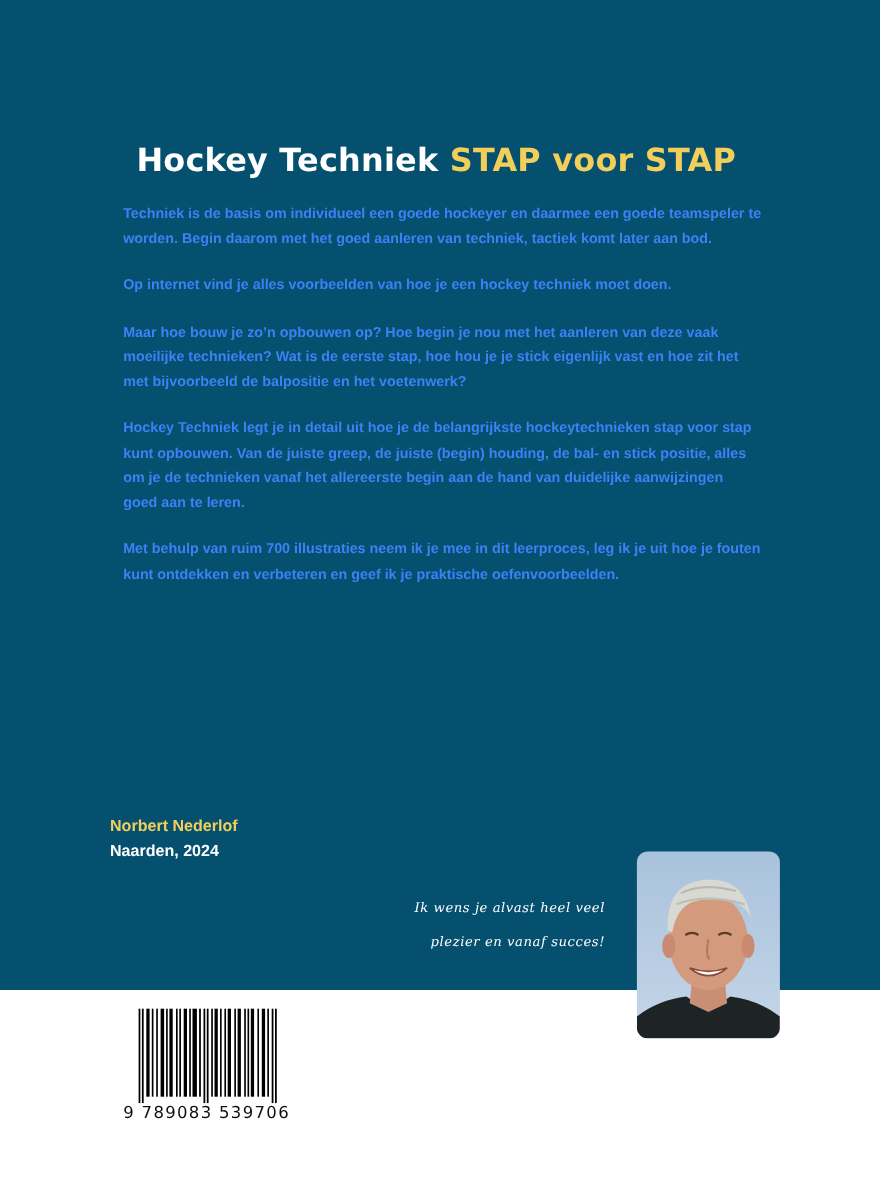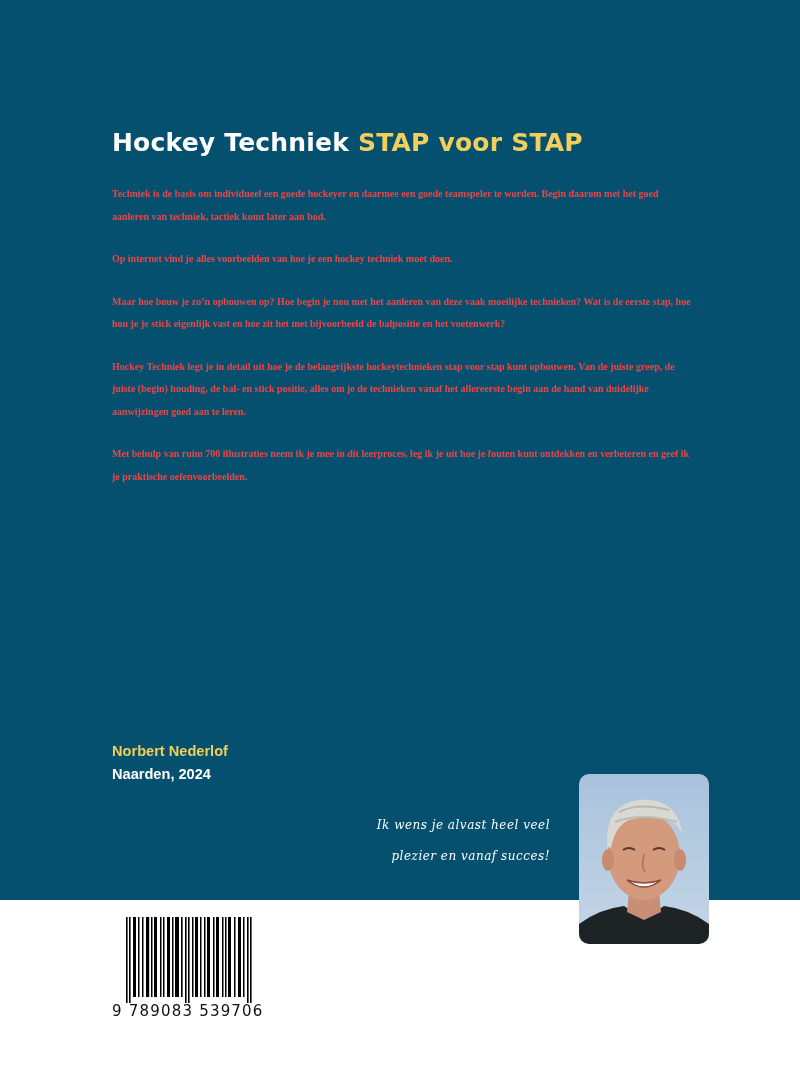--- a/index.html
+++ b/index.html
@@ -6,33 +6,33 @@
   body {
     width: 800px; height: 1081px; position: relative; overflow: hidden;
     background: #ffffff;
     font-family: "DejaVu Sans", sans-serif;
   }
   .cover-top {
     position: absolute; left: 0; top: 0; width: 800px; height: 900px;
     background: #06506f;
   }
   .title {
-    position: absolute; left: 112px; top: 128px;
+    position: absolute; left: 124px; top: 128px;
     font-family: "DejaVu Sans", sans-serif; font-weight: bold;
-    font-size: 25px; letter-spacing: 0.2px; white-space: nowrap;
+    font-size: 29px; letter-spacing: 0.2px; white-space: nowrap;
   }
   .title .t-white { color: #ffffff; }
   .title .t-yellow { color: #f2cf5b; }
   .body-text {
     position: absolute; left: 112px; top: 183px; width: 580px;
-    color: #ef4444; font-family: Liberation Serif, serif; font-weight: bold;
-    font-size: 10px; line-height: 22.5px;
+    color: #3b82f6; font-family: Liberation Sans, sans-serif; font-weight: bold;
+    font-size: 13px; line-height: 22.5px;
   }
   .body-text p { margin: 0 0 20px 0; }
-  .signature { position: absolute; left: 112px; top: 740px; font-family: "Liberation Sans", sans-serif; font-weight: bold; font-size: 14.6px; line-height: 23px; }
+  .signature { position: absolute; left: 100px; top: 740px; font-family: "Liberation Sans", sans-serif; font-weight: bold; font-size: 14.6px; line-height: 23px; }
   .sig-name { color: #f2cf5b; }
   .sig-place { color: #ffffff; }
   .handwritten {
     position: absolute; right: 250px; top: 810px; text-align: right;
     color: #ffffff; font-family: "DejaVu Serif", serif; font-style: italic;
     font-size: 12px; line-height: 31px; letter-spacing: 0.5px;
   }
   .photo {
     position: absolute; left: 579px; top: 774px; width: 130px; height: 170px;
     border-radius: 10px; overflow: hidden;

